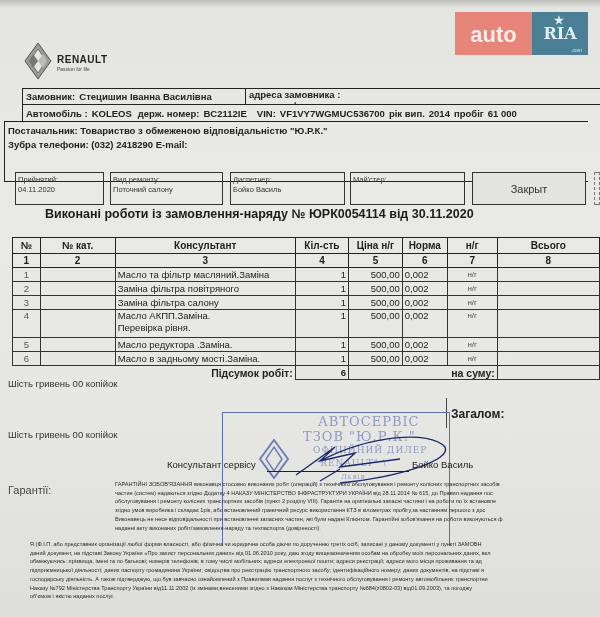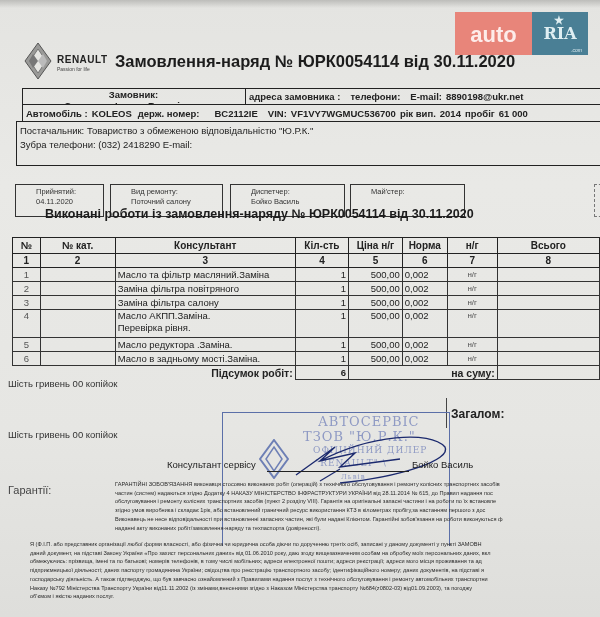--- a/index.html
+++ b/index.html
@@ -42,31 +42,31 @@
     }
     .ria-ria .star { position: absolute; top: 2px; left: 22px; font-size: 11px; }
     .ria-ria .com { position: absolute; bottom: 2px; right: 6px; font-size: 5px; font-style: italic; font-weight: normal; font-family: "Liberation Sans", sans-serif; }
     
     .info-row {
       position: absolute; left: 22px; height: 17px; border: 1px solid #222; border-right: none;
       font-size: 9.5px; display: flex; align-items: center; white-space: nowrap; overflow: hidden;
       font-weight: bold; color: #222;
     }
     .info-cell { padding-left: 3px; height: 100%; display: flex; align-items: center; }
-    .info-cell + .info-cell { border-left: 1px solid #222; }
+    .info-cell + .info-cell { border-left: 1px solid #222; flex-direction: column; }
     .info-cell span { margin-right: 10px; }
     .supplier {
-      position: absolute; left: 16px; top: 121px; width: 584px; height: 45px;
-      border: 1px solid #222; border-right: none; font-size: 9.5px; font-weight: normal; color: #222;
+      position: absolute; left: 4px; top: 121px; width: 584px; height: 61px;
+      border: 1px solid #222; border-right: none; font-size: 9.5px; font-weight: bold; color: #222;
       padding: 2px 3px; line-height: 14px; white-space: nowrap; overflow: hidden;
     }
     
     .sbox {
-      position: absolute; top: 184px; height: 33px; border: 1.5px solid #333;
-      font-size: 7.5px; color: #333; padding: 2px 20px; line-height: 10px;
+      position: absolute; top: 172px; height: 33px; border: 1.5px solid #333;
+      font-size: 7.5px; color: #333; padding: 2px 2px; line-height: 10px;
     }
     .sbox.close-btn {
       font-size: 11px; color: #333; display: flex; align-items: center; justify-content: center; background: #e3e3e0;
     }
     .sbox.dotted {
       border: 1px dashed #777; width: 6px; left: 594px;
     }
     .works-title {
       position: absolute; left: 45px; top: 207px; font-size: 12.5px; font-weight: bold; color: #1c1c1c; white-space: nowrap;
     }
@@ -121,49 +121,48 @@
   <svg class="logo" viewBox="0 0 28 38">
     <polygon points="14,1 27,19 14,37 1,19" fill="#9a9a98" stroke="#555" stroke-width="1"></polygon>
     <polygon points="14,7 22,19 14,31 6,19" fill="#e6e6e3" stroke="#666" stroke-width="0.8"></polygon>
     <polygon points="9,12 14,19 9,26 5,19" fill="#777"></polygon>
     <polygon points="19,12 23,19 19,26 14,19" fill="#bbb"></polygon>
   </svg>
   <div class="brand">
     <div class="brand-name">RENAULT</div>
     <div class="brand-tag">Passion for life</div>
   </div>
-  <div class="doc-title">Замовлення-наряд № ЮРК0054114 від 30.11.2020</div>
 
   <div class="ria">
     <div class="ria-auto">auto</div>
     <div class="ria-ria">
       <span class="star">★</span>
       <span>RIA</span>
       <span class="com">.com</span>
     </div>
   </div>
 
   <div class="info-row" style="top:88px; width:578px;">
-    <div class="info-cell" style="width:222px;flex-direction:column;">
+    <div class="info-cell" style="width:222px;">
       <span style="margin-right:4px;">Замовник:</span>
       <span>Стецишин Іванна Василівна</span>
     </div>
     <div class="info-cell">
       <span>адреса замовника :</span>
       <span>телефони:</span>
       <span style="margin-right:4px;">E-mail:</span>
       <span>8890198@ukr.net</span>
     </div>
   </div>
 
   <div class="info-row" style="top:104px; width:578px; border-bottom:none;">
     <div class="info-cell">
       <span style="margin-right:4px;">Автомобіль :</span>
       <span style="margin-right:6px;">KOLEOS</span>
-      <span style="margin-right:15px;">держ. номер:</span>
+      <span style="margin-right:4px;">держ. номер:</span>
       <span>BC2112IE</span>
       <span style="margin-right:4px;">VIN:</span>
       <span style="margin-right:4px;">VF1VY7WGMUC536700</span>
       <span style="margin-right:4px;">рік вип.</span>
       <span style="margin-right:4px;">2014</span>
       <span style="margin-right:4px;">пробіг</span>
       <span>61 000</span>
     </div>
   </div>
 
@@ -181,20 +180,21 @@
     <div>Поточний салону</div>
   </div>
   <div class="sbox" style="left:230px; width:115px;">
     <div>Диспетчер:</div>
     <div>Бойко Василь</div>
   </div>
   <div class="sbox" style="left:350px; width:115px;">
     <div>Май'стер:</div>
     <div></div>
   </div>
+  <div class="sbox close-btn" style="left:472px; width:114px;">Закрыт</div>
   <div class="sbox dotted"></div>
 
   <div class="works-title">Виконані роботи із замовлення-наряду №  ЮРК0054114 від 30.11.2020</div>
 
   <table class="works">
     <colgroup>
       <col style="width:29px">
         <col style="width:80px">
         <col style="width:183px">
         <col style="width:55px">

